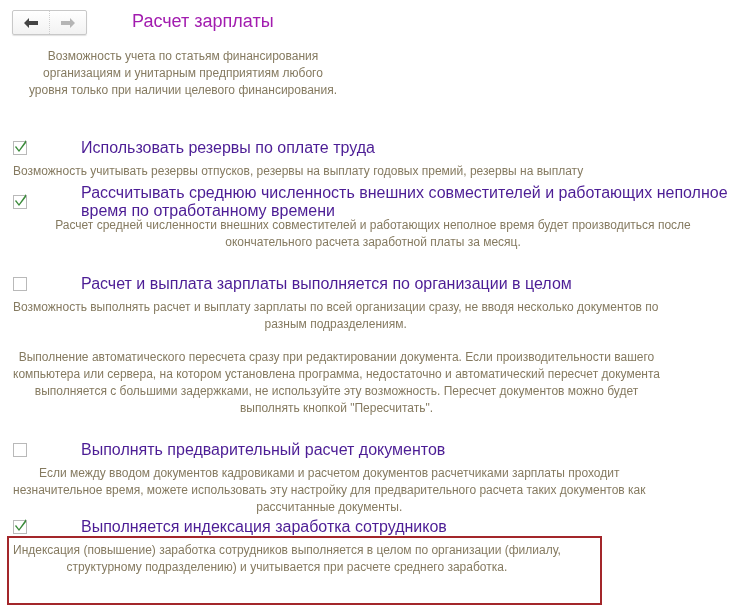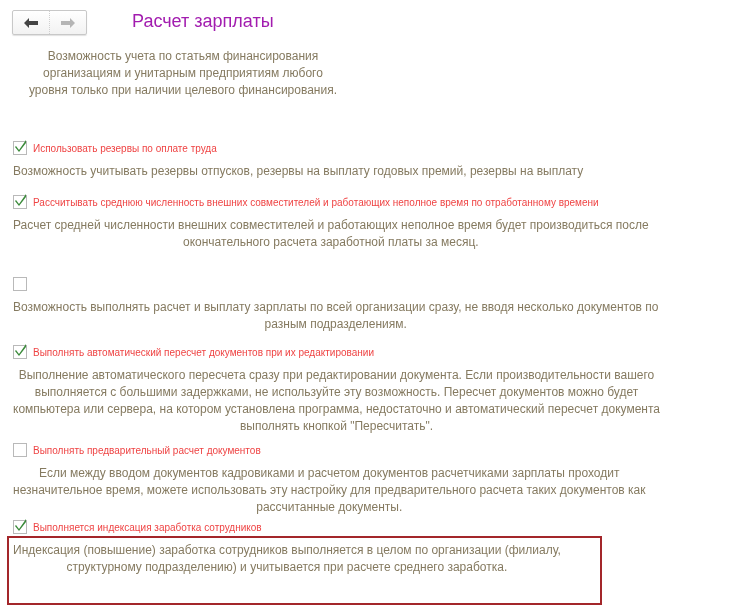--- a/index.html
+++ b/index.html
@@ -11,21 +11,21 @@
   .nav-btn { flex:1; display:flex; align-items:center; justify-content:center; cursor:pointer; }
   .nav-btn + .nav-btn { border-left:1px dotted #cfcfcf; }
   .title { position:absolute; left:132px; top:11px; font-size:18px; color:#a21caf; }
   .desc { color:#857a60; font-size:12px; line-height:17px;text-align:center; }
   .intro { position:absolute; left:13px; top:48px; width:340px; }
   .option { position:absolute; left:13px; }
   .opt-row { display:flex; align-items:center; height:18px; }
   .cb { width:12px; height:12px; border:1px solid #b9b9b9; background:#fff; position:relative;
         margin-right:6px; flex:0 0 auto; cursor:pointer; }
   .cb svg { position:absolute; left:0; top:-3px; }
-  .label { font-size:10px; color:#ef4444; }
+  .label { font-size:16px; color:#4c1d95;margin-left:48px; }
   .option .desc { margin-top:6px; }
   .highlight { position:absolute; left:7px; top:536px; width:591px; height:65px;
                border:2px solid #a3262a; }
 </style>
 </head>
 <body>
 
 <div class="nav">
   <div class="nav-btn">
     <svg width="14" height="10" viewBox="0 0 14 10">
@@ -72,40 +72,33 @@
   </div>
   <div class="desc">
     <div>Расчет средней численности внешних совместителей и работающих неполное время будет производиться после</div>
     <div>окончательного расчета заработной платы за месяц.</div>
   </div>
 </div>
 
 <div class="option" style="top:275px;">
   <div class="opt-row">
     <span class="cb"></span>
+    <span class="label">Расчет и выплата зарплаты выполняется по организации в целом</span>
   </div>
   <div class="desc">
     <div>Возможность выполнять расчет и выплату зарплаты по всей организации сразу, не вводя несколько документов по</div>
     <div>разным подразделениям.</div>
   </div>
 </div>
 
 <div class="option" style="top:343px;">
-  <div class="opt-row">
-    <span class="cb">
-      <svg width="14" height="14" viewBox="0 0 14 14">
-          <path d="M2 7 L5 11 L12 1 L12 4 L5 13 L1 8 Z" fill="#3a8a3a"></path>
-        </svg>
-    </span>
-    <span class="label">Выполнять автоматический пересчет документов при их редактировании</span>
-  </div>
   <div class="desc">
     <div>Выполнение автоматического пересчета сразу при редактировании документа. Если производительности вашего</div>
+    <div>компьютера или сервера, на котором установлена программа, недостаточно и автоматический пересчет документа</div>
     <div>выполняется с большими задержками, не используйте эту возможность. Пересчет документов можно будет</div>
-    <div>компьютера или сервера, на котором установлена программа, недостаточно и автоматический пересчет документа</div>
     <div>выполнять кнопкой "Пересчитать".</div>
   </div>
 </div>
 
 <div class="option" style="top:441px;">
   <div class="opt-row">
     <span class="cb"></span>
     <span class="label">Выполнять предварительный расчет документов</span>
   </div>
   <div class="desc">

